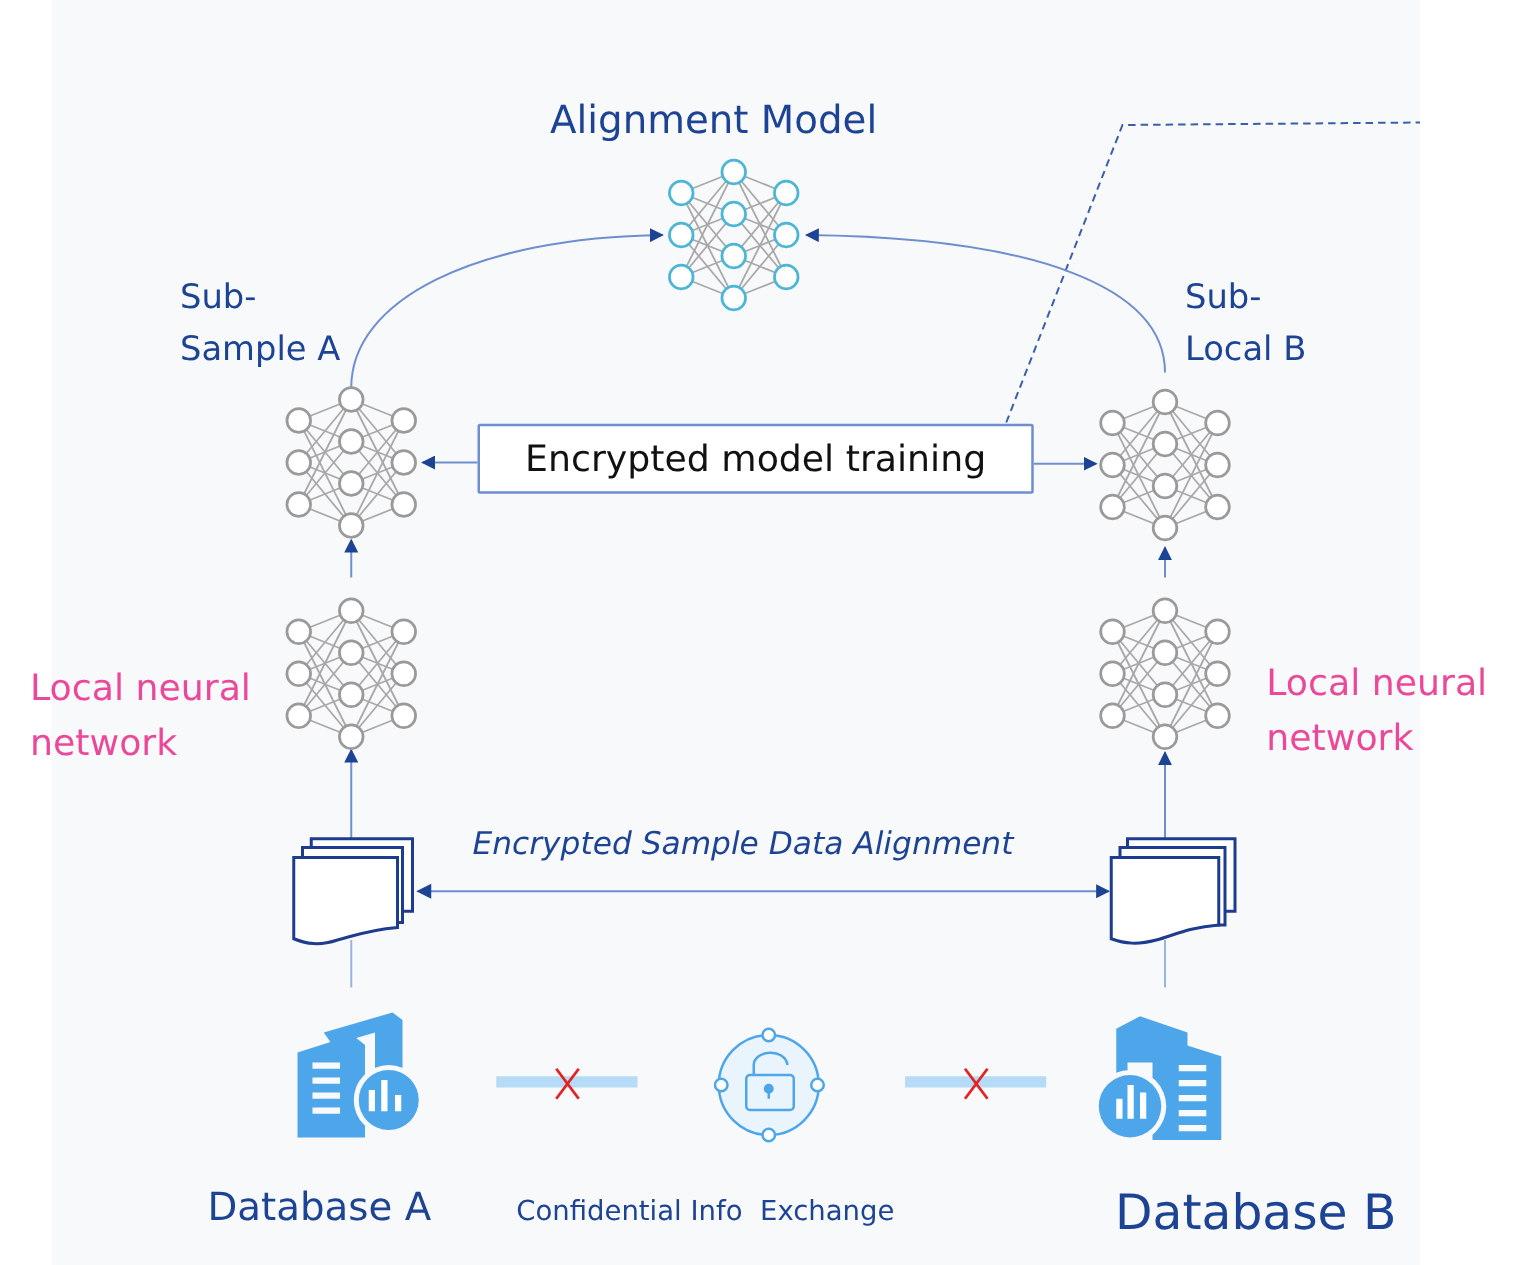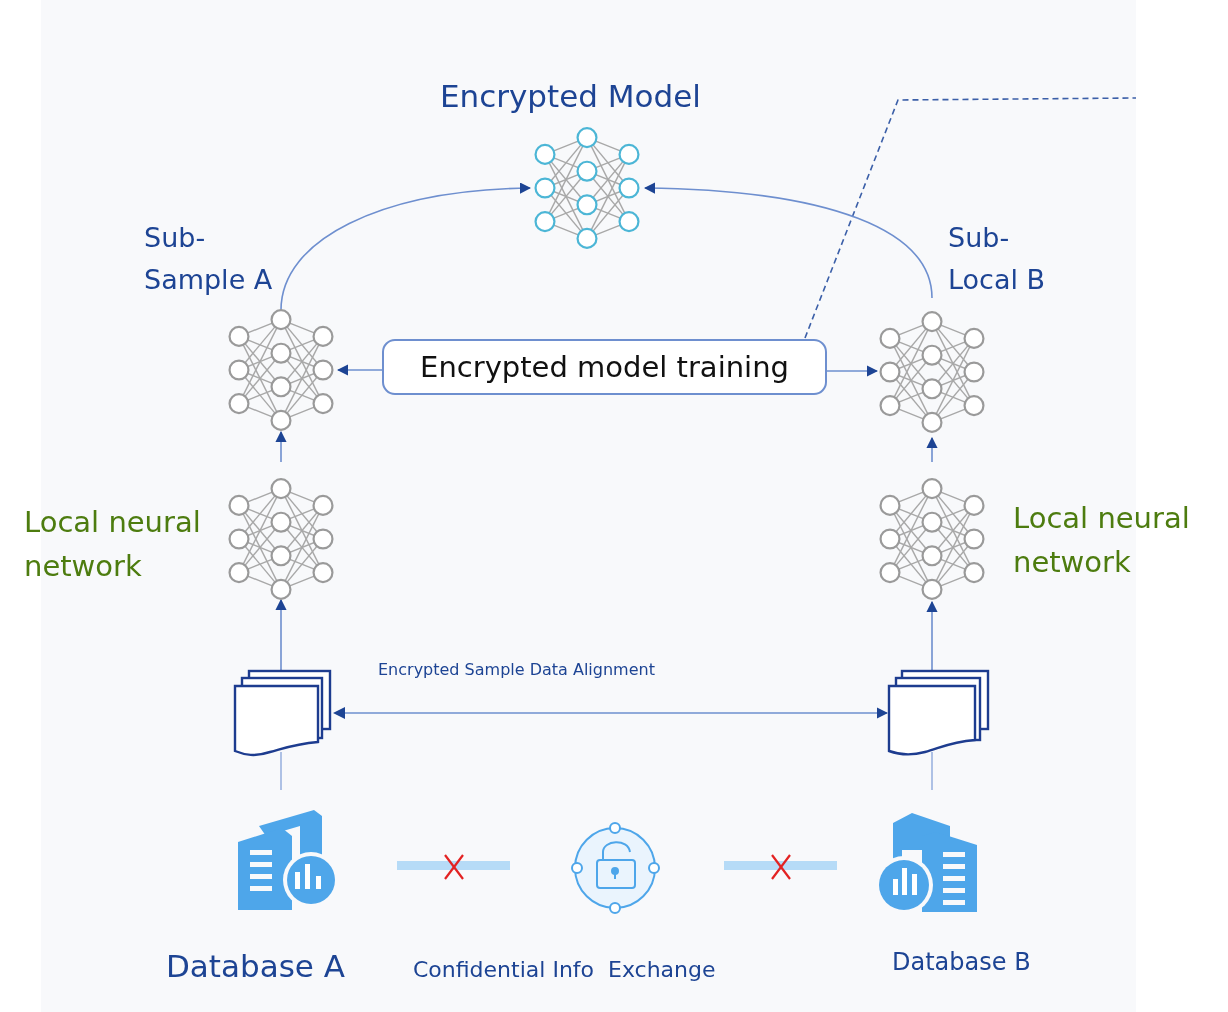--- a/index.html
+++ b/index.html
@@ -1,30 +1,30 @@
 <!DOCTYPE html>
 <html><head>
 <meta charset="utf-8">
 <style>
   html, body { margin: 0; padding: 0; background: #ffffff; }
   body { width: 1228px; height: 1012px; position: relative; overflow: hidden; font-family: "DejaVu Sans", sans-serif; }
   #panel { position: absolute; left: 41px; top: 0; width: 1095px; height: 1012px; background: #f8f9fb; }
   svg#diagram { position: absolute; left: 0; top: 0; }
   .lbl { position: absolute; white-space: nowrap; font-family: "DejaVu Sans", sans-serif; }
   .dark-blue { color: #1d4494; }
-  .navy { color: #4d7c0f; }
+  .navy { color: #ec4899; margin-top: 28px; }
   #title { left: 440px; top: 78px; font-size: 31px; }
   #subA { left: 144px; top: 217px; font-size: 27px; line-height: 42px; }
   #subB { left: 948px; top: 217px; font-size: 27px; line-height: 42px; }
   #localA { left: 24px; top: 500px; font-size: 29px; line-height: 44px; }
   #localB { left: 1013px; top: 496px; font-size: 29px; line-height: 44px; }
-  #align { left: 378px; top: 660px; font-size: 16px; }
-  #train-box { position: absolute; left: 382px; top: 339px; width: 445px; height: 56px; border: 2px solid #6e8fcf; background: #fff; box-sizing: border-box; display: flex; align-items: center; justify-content: center; font-size: 29px; color: #111; border-radius: 13px; }
+  #align { left: 378px; top: 660px; font-size: 25px; font-style: italic; }
+  #train-box { position: absolute; left: 382px; top: 339px; width: 445px; height: 56px; border: 2px solid #6e8fcf; background: #fff; box-sizing: border-box; display: flex; align-items: center; justify-content: center; font-size: 29px; color: #111; border-radius: 2px; }
   #dbA { left: 166px; top: 948px; font-size: 31px; }
-  #dbB { left: 892px; top: 948px; font-size: 24px; }
+  #dbB { left: 892px; top: 948px; font-size: 39px; }
   #conf { left: 413px; top: 957px; font-size: 22px; }
 </style>
 </head>
 <body>
 
 <div id="panel"></div>
 
 <svg id="diagram" width="1228" height="1012" viewBox="0 0 1228 1012">
   <defs>
     <marker id="arr" viewBox="0 0 10 10" refX="9" refY="5" markerWidth="7" markerHeight="7" orient="auto">
@@ -288,21 +288,21 @@
     <rect x="943" y="888" width="22" height="5" fill="#f8f9fb"></rect>
     <rect x="943" y="900" width="22" height="5" fill="#f8f9fb"></rect>
     <circle cx="904" cy="885" r="29" fill="#f8f9fb"></circle>
     <circle cx="904" cy="885" r="25"></circle>
     <rect x="893" y="879" width="5" height="16" fill="#fff"></rect>
     <rect x="902" y="868" width="5" height="27" fill="#fff"></rect>
     <rect x="912" y="874" width="5" height="21" fill="#fff"></rect>
   </g>
 </svg>
 
-<div id="title" class="lbl dark-blue">Encrypted Model</div>
+<div id="title" class="lbl dark-blue">Alignment Model</div>
 
 <div id="subA" class="lbl dark-blue">
   <div>Sub-</div>
   <div>Sample A</div>
 </div>
 <div id="subB" class="lbl dark-blue">
   <div>Sub-</div>
   <div>Local B</div>
 </div>
 

